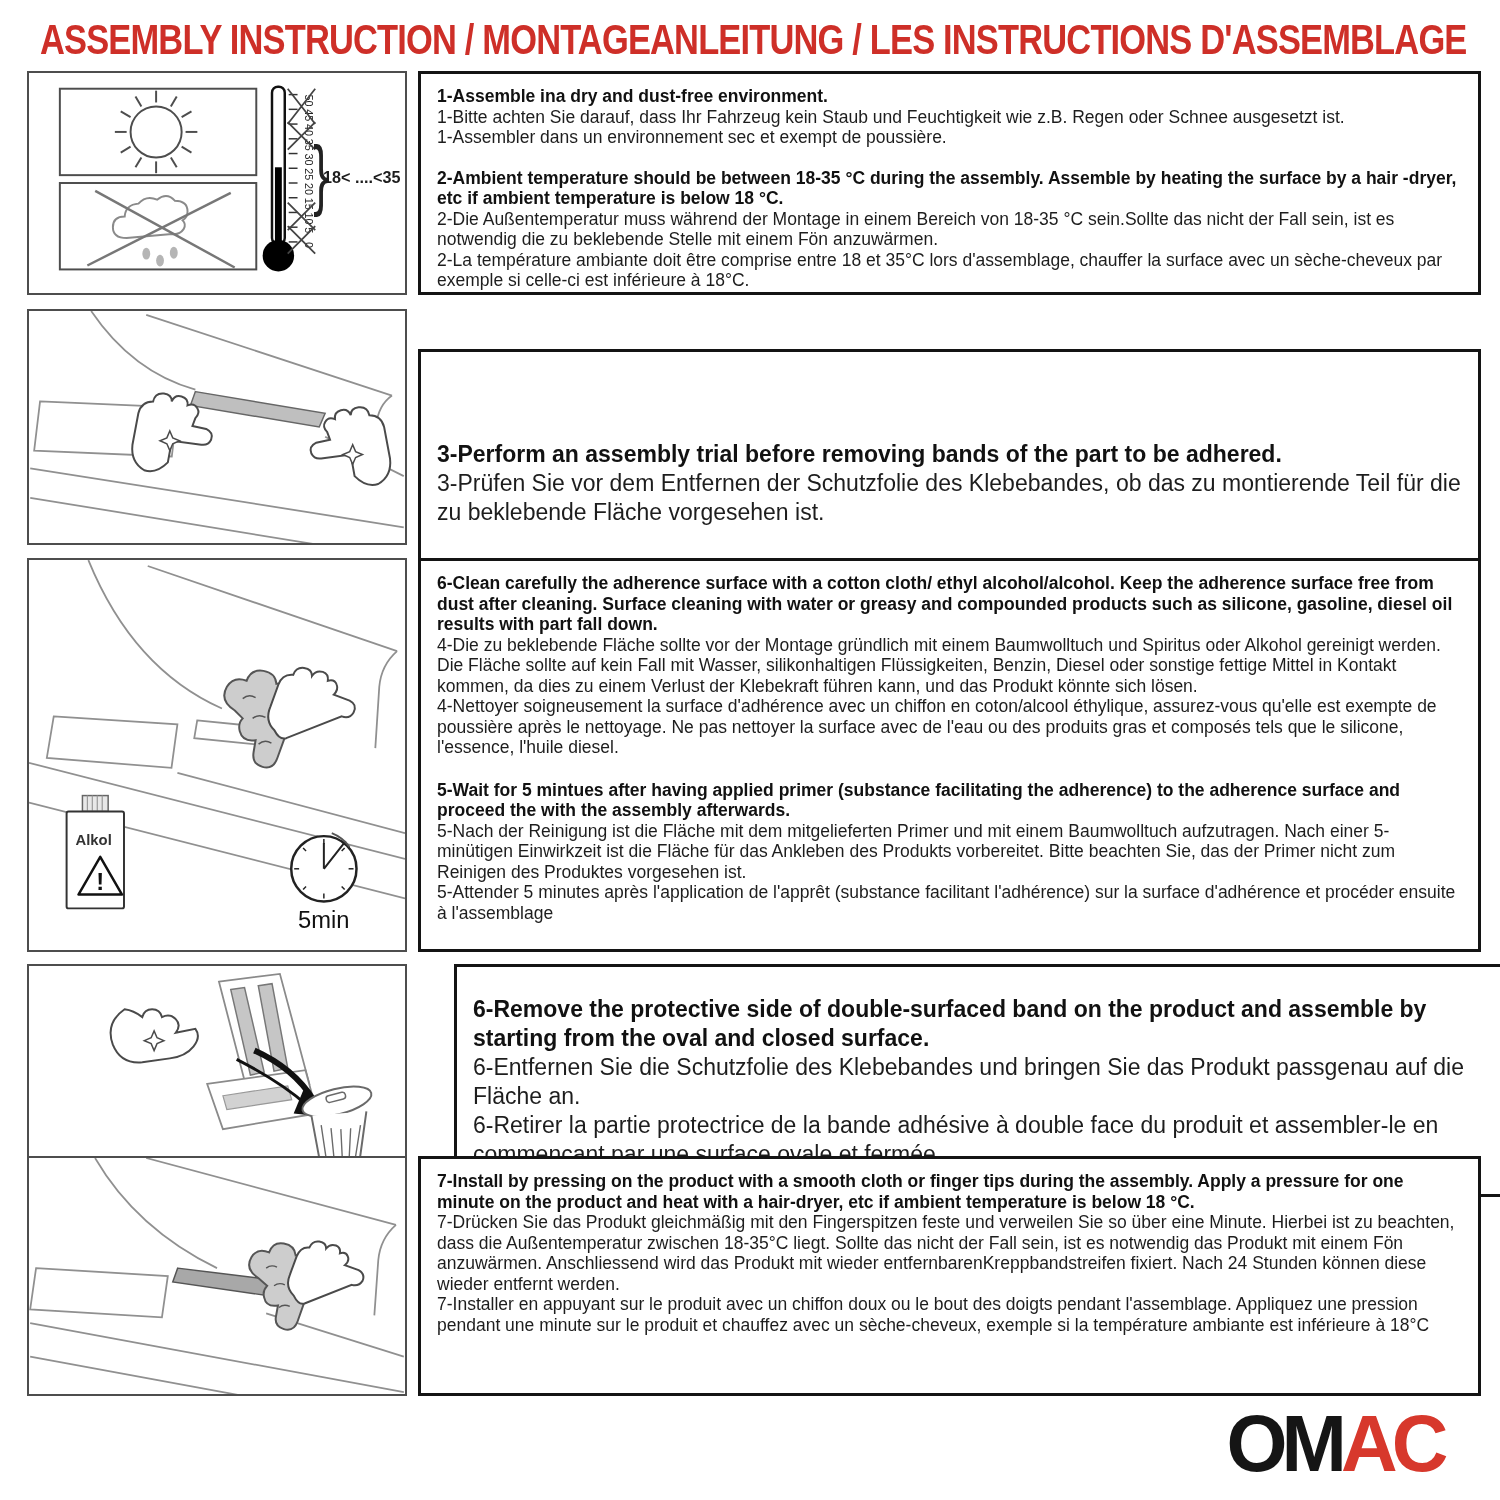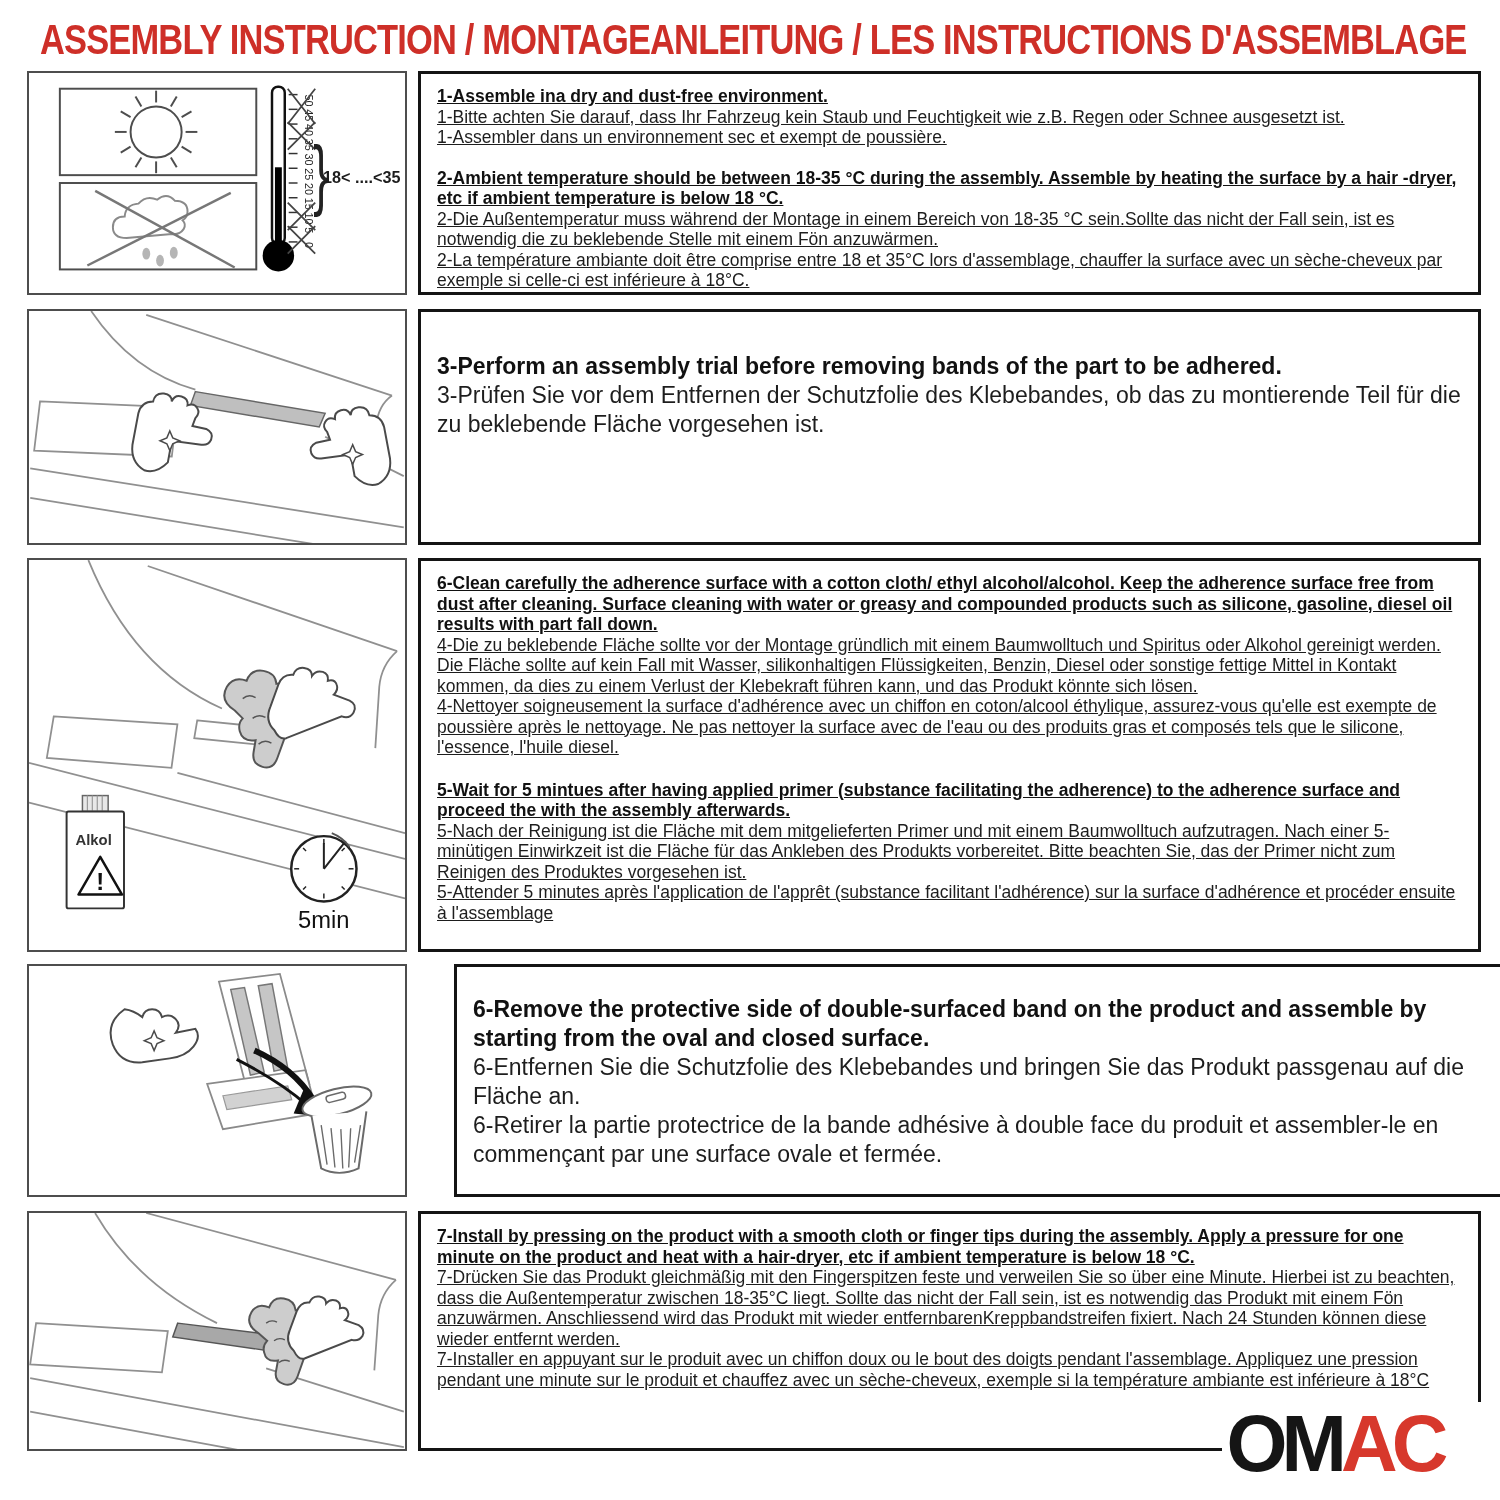--- a/index.html
+++ b/index.html
@@ -17,25 +17,25 @@
   .illus-box {
     position:absolute; left:27px; top:0; width:380px;
     border:2px solid #4d4d4d; background:#fff;
   }
   .illus-box svg { display:block; width:100%; height:100%; }
   .text-box {
     position:absolute; left:418px; top:0; width:1063px;
     border:3px solid #141414; background:#fff;
     padding:12px 16px 8px 16px;
   }
-  .small p { font-size:17.5px; line-height:20.5px;text-decoration:underline; }
+  .small p { font-size:17.5px; line-height:20.5px; }
   .big   p { font-size:23px;   line-height:29px; }
   p.b { font-weight:bold; color:#111; }
   .gap20 { height:20px; } .gap22 { height:22px; }
-  .pad56 { padding-top:40px; } .pad28 { padding-top:28px;margin-left:36px; }
+  .pad56 { padding-top:88px;margin-top:40px; } .pad28 { padding-top:28px;margin-left:36px; }
 
   .logo {
     position:absolute; left:1222px; top:1402px; width:278px; height:84px;
     background:#fff; display:flex; align-items:center; 
     z-index:5;
   }
   .logo .word {
     font-size:80px; font-weight:bold; letter-spacing:-6px; line-height:1;
     transform:scaleX(0.98); transform-origin:right center; white-space:nowrap;
   }
@@ -248,21 +248,21 @@
       </g>
     </svg>
   </div>
   <div class="text-box big pad28" style="height:233px">
     <p class="b">6-Remove the protective side of double-surfaced band on the product and assemble by starting from the oval and closed surface.</p>
     <p>6-Entfernen Sie die Schutzfolie des Klebebandes und bringen Sie das Produkt passgenau auf die Fläche an.</p>
     <p>6-Retirer la partie protectrice de la bande adhésive à double face du produit et assembler-le en commençant par une surface ovale et fermée.</p>
   </div>
 </section>
 
-<section class="row" style="top:1211px;height:256px">
+<section class="row" style="top:1156px;height:256px">
   <div class="illus-box" style="height:240px">
     <svg viewBox="0 0 380 240">
       <g stroke="#909090" stroke-width="1.8" fill="none">
         <path d="M66,0 Q108,72 190,112"></path>
         <path d="M118,0 L372,68"></path>
         <path d="M372,68 q-16,14 -18,36 l-4,56"></path>
         <path d="M6,112 L140,120 L134,162 L0,154 Z"></path>
         <path d="M0,168 L380,238"></path>
         <path d="M0,202 L380,272"></path>
         <path d="M240,158 L380,202"></path>

